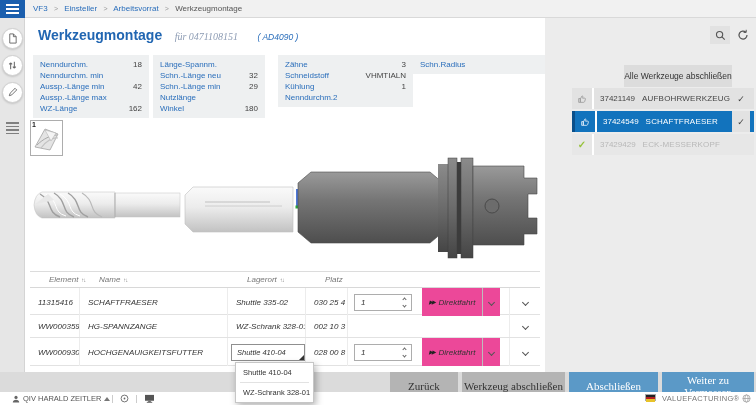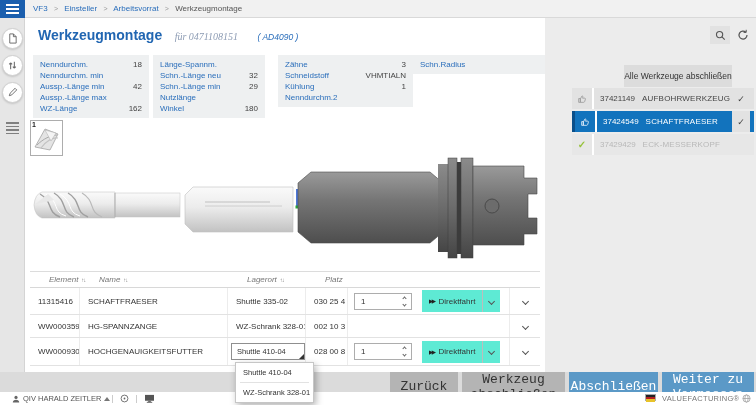--- a/index.html
+++ b/index.html
@@ -33,39 +33,39 @@
   .ipanel .ilabel { color:#2a6ebb; white-space:nowrap; }
   .ipanel .ival { color:#444; white-space:nowrap; }
 
   .thumbbox { position:absolute; left:5px; top:102px; width:33px; height:36px; background:#fff; border:1px solid #adadad; cursor:pointer; }
   .thumbbox .tnum { position:absolute; left:1px; top:0; font-size:7px; font-weight:bold; color:#222; z-index:2; }
 
   .viewer { position:absolute; left:5px; top:138px; width:512px; height:112px; }
 
   
   .ttable { position:absolute; left:5px; top:253px; width:510px; font-size:8px; color:#333; }
-  .trow-grid { display:grid; grid-template-columns:50px 148px 78px 42px 162px 30px; align-items:center; }
+  .trow-grid { display:grid; grid-template-columns:50px 148px 78px 42px 162px 30px; align-items:center;font-style:italic; }
   .thead { height:17px; border-top:1px solid #dcdcdc; border-bottom:1px solid #d8d8d8; font-style:italic; color:#777; }
   .thead > div { padding-left:8px; display:flex; align-items:center; gap:3px; cursor:pointer;margin-left:11px; }
   .sorticon { font-size:6px; color:#888; letter-spacing:-1px; }
   .tbodyrow { border-bottom:1px solid #e2e2e2; }
   .r1 { height:27px; } .r2 { height:23px; } .r3 { height:28px; }
   .tcell { padding-left:8px; height:100%; display:flex; align-items:center; border-right:1px solid #ececec; overflow:hidden; white-space:nowrap; }
   .ctrlcell { height:100%; display:flex; align-items:center; gap:10px; padding-left:6px; border-right:1px solid #ececec; }
   .chevcell { display:flex; align-items:center; justify-content:center; height:100%; cursor:pointer; }
 
   .chev { display:inline-block; width:5px; height:5px; border-right:1.3px solid #555; border-bottom:1.3px solid #555; transform:rotate(45deg); }
   .chev.up { transform:rotate(-135deg); }
   .chev.tiny { width:3px; height:3px; border-width:1px; border-color:#666; }
 
   .qty { width:58px; height:17px; border:1px solid #adadad; background:#fff; display:flex; align-items:center; }
   .qty .qval { flex:1; padding-left:6px; font-size:8px; color:#333; }
   .qty .qarrows { display:flex; flex-direction:column; gap:3px; padding-right:5px; cursor:pointer; }
 
-  .direkt { height:22px; background:#5eead4; display:flex; align-items:center; cursor:pointer; }
+  .direkt { height:28px; background:#ec4899; display:flex; align-items:center; cursor:pointer; }
   .direkt .ff { font-size:5.5px; letter-spacing:-1.5px; color:#222; padding:0 4px 0 7px; }
   .direkt .dlabel { font-size:8px; color:#333; padding-right:7px; }
   .direkt .ddsec { border-left:1px solid #bdbdbd; height:100%; display:flex; align-items:center; padding:0 6px; }
 
   .combobox { position:relative; width:74px; height:17px; border:1px solid #8f8f8f; background:#fff; display:flex; align-items:center; padding-left:5px; font-size:7.5px; color:#333; cursor:pointer; }
   .combobox .corner { position:absolute; right:0; bottom:0; width:0; height:0; border-left:5px solid transparent; border-bottom:5px solid #333; }
 
   .dropdown { position:absolute; left:235px; top:362px; width:79px; background:#fff; border:1px solid #c6c6c6; box-shadow:2px 3px 7px rgba(0,0,0,.3); z-index:10; }
   .dropdown .opt { height:19px; line-height:19px; padding-left:7px; font-size:7.5px; color:#333; cursor:pointer; }
   .dropdown .osep { height:1px; background:#e2e2e2; margin:0 4px; }
@@ -88,21 +88,21 @@
   .wlrow .wname { margin-left:7px; letter-spacing:.2px; }
   .wl1 { top:70px; background:#e2e2e2; }
   .wl2 { top:93px; background:#1273bd; color:#fff; border-left:3px solid #0a4f8a; }
   .wl3 { top:116px; background:#e7e7e7; color:#b8b8b8; }
   .wlcheck { position:absolute; left:187px; width:18px; height:21px; background:#e2e2e2; display:flex; align-items:center; justify-content:center; font-size:9px; color:#444; }
   .wlc1 { top:70px; } .wlc2 { top:93px; }
   .greencheck { color:#97c23c; font-weight:bold; font-size:10px; }
 
   
   .actionbar { position:absolute; left:0; top:372px; width:756px; height:20px; background:#dbdbdb; }
-  .abtn { position:absolute; top:0; height:28px; border:none; font-size:13px; font-family:Liberation Mono, monospace; cursor:pointer; }
+  .abtn { position:absolute; top:0; height:28px; border:none; font-size:11px; font-family:Liberation Serif, serif; cursor:pointer; }
   .abtn.gray { background:#b4b4b4; color:#333; }
   .abtn.blue { background:#5b99c7; color:#fff; }
   .a-back { left:390px; width:68px; }
   .a-ftool { left:462px; width:103px; }
   .a-fin { left:569px; width:89px; }
   .a-next { left:662px; width:92px; }
 
   .footer { position:absolute; left:0; top:392px; width:756px; height:13px; background:#fff; font-size:7.5px; color:#555; }
   .fitem { position:absolute; top:2px; display:flex; align-items:center; gap:3px; }
   .fsep { position:absolute; top:3px; width:1px; height:8px; background:#ccc; }

